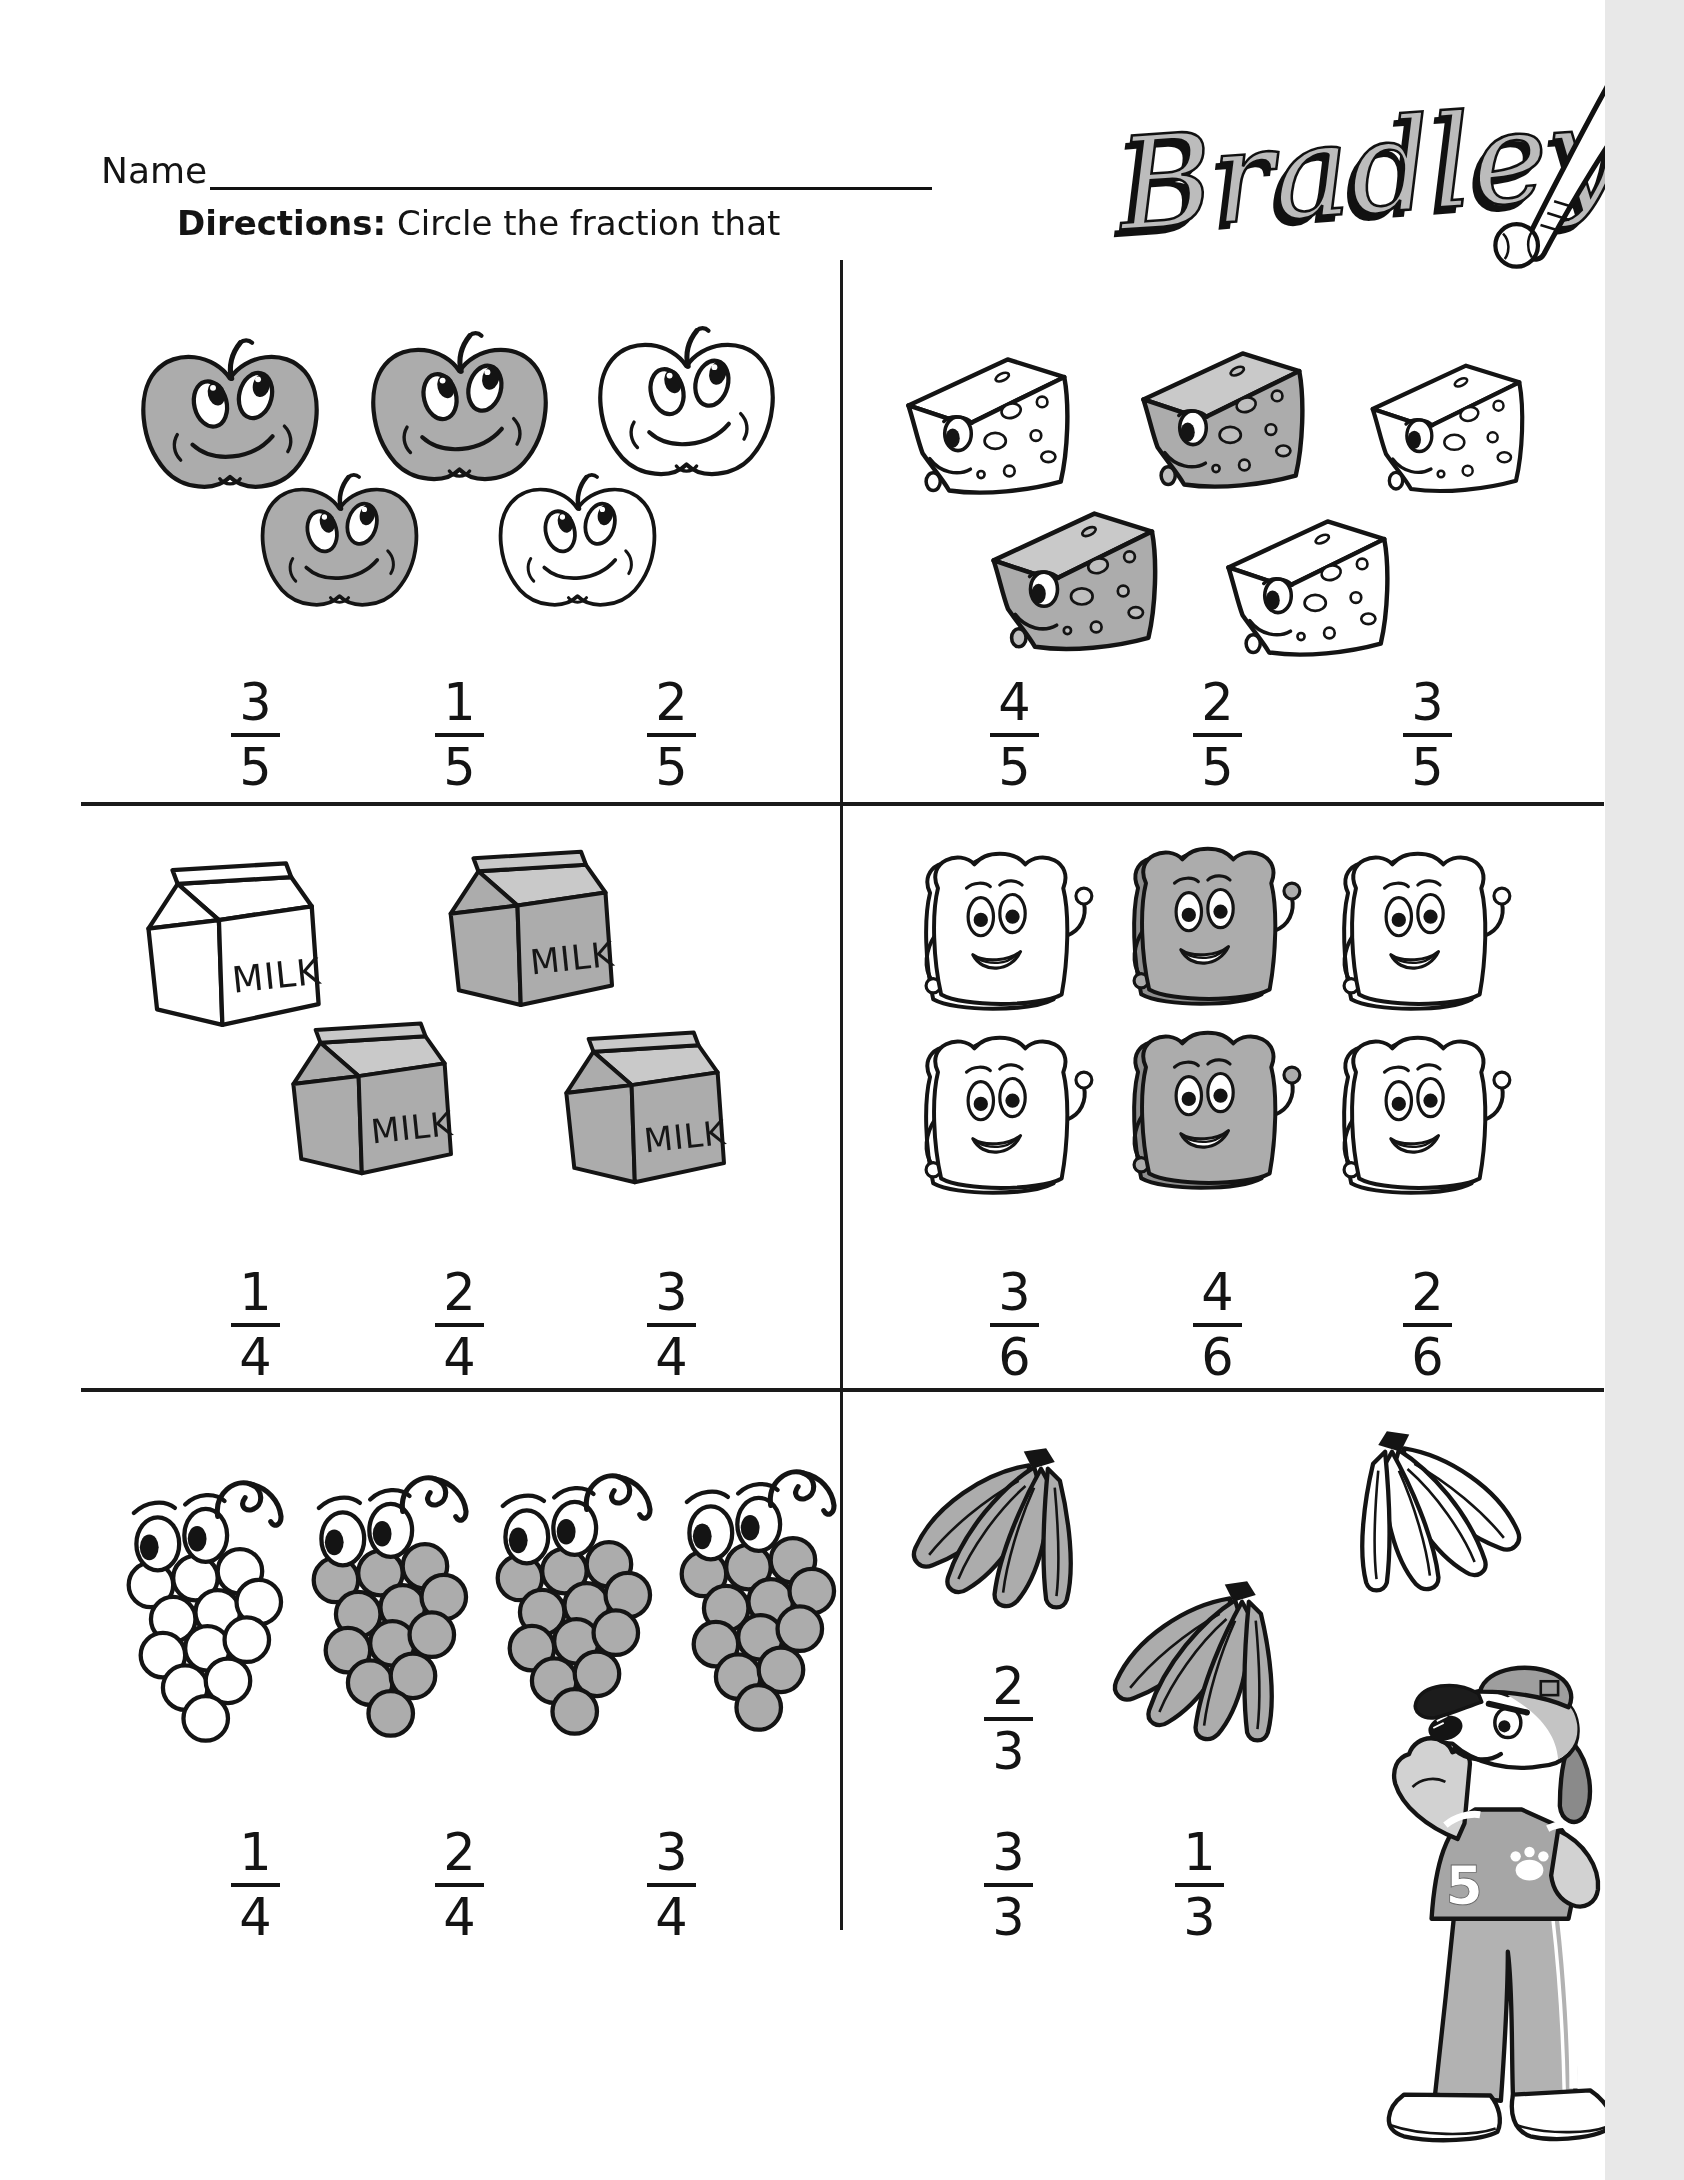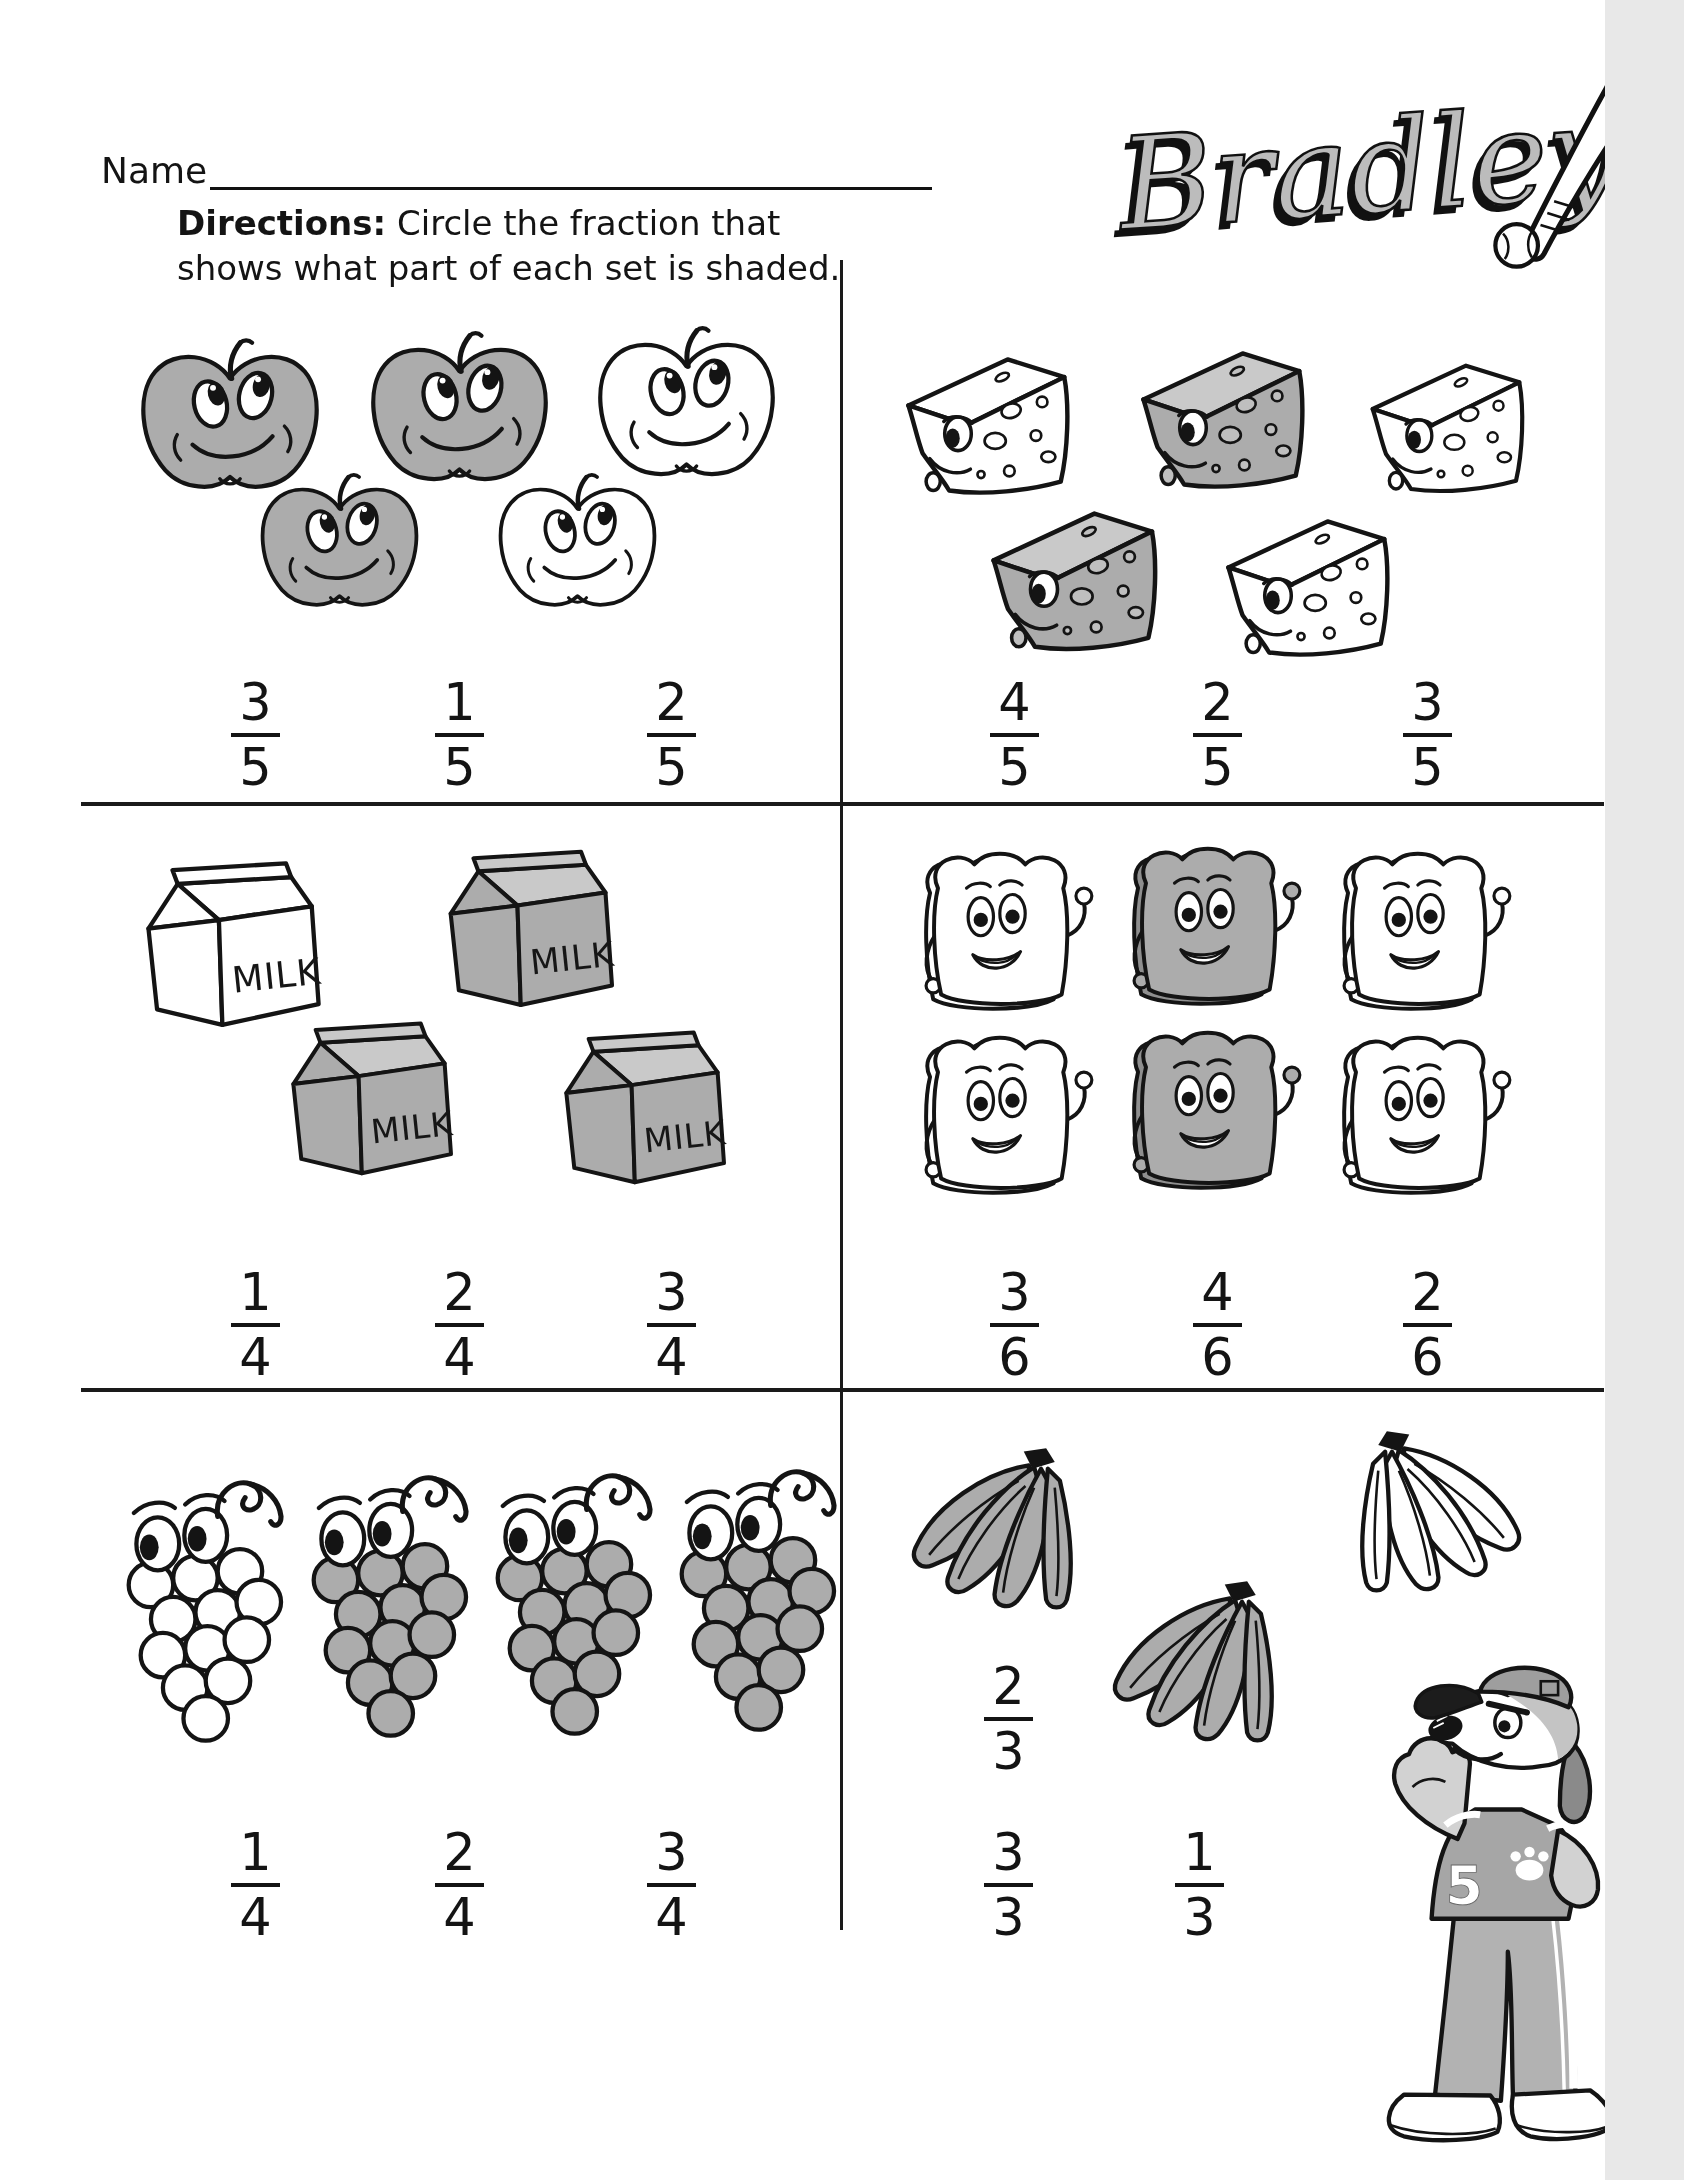--- a/index.html
+++ b/index.html
@@ -87,21 +87,21 @@
   .dog{position:absolute;left:1350px;top:1657px;width:307px;height:520px;}
 </style>
 </head>
 <body>
 
 <div class="page">
 
   <span class="name-label">Name</span>
   <div class="name-line"></div>
 
-  <p class="directions"><strong>Directions:</strong><span> Circle the fraction that</span><br><span>shows what part of each set is shaded.</span></p>
+  <p class="directions"><strong>Directions:</strong><span> Circle the fraction that</span><br></p>
 
   <svg class="logo" viewBox="0 0 648 256" xmlns="http://www.w3.org/2000/svg">
     <g transform="rotate(-4 300 130)">
       <text x="12" y="196" font-family="DejaVu Serif, serif" font-style="italic" font-size="150" fill="#111">Bradley</text>
       <text x="20" y="188" font-family="DejaVu Serif, serif" font-style="italic" font-size="150" fill="#BCBCBC" stroke="#111" stroke-width="3">Bradley</text>
     </g>
     <g transform="translate(462,6)">
       <path d="M36 218 C58 172 112 70 132 34 C140 18 162 16 168 32 C172 46 164 58 154 72 C118 122 76 196 58 230 C50 244 30 232 36 218 Z" fill="#fff" stroke="#111" stroke-width="6" stroke-linejoin="round"></path>
       <path d="M54 196 L80 204 M62 182 L88 190 M70 168 L96 176" stroke="#111" stroke-width="3"></path>
       <g>

